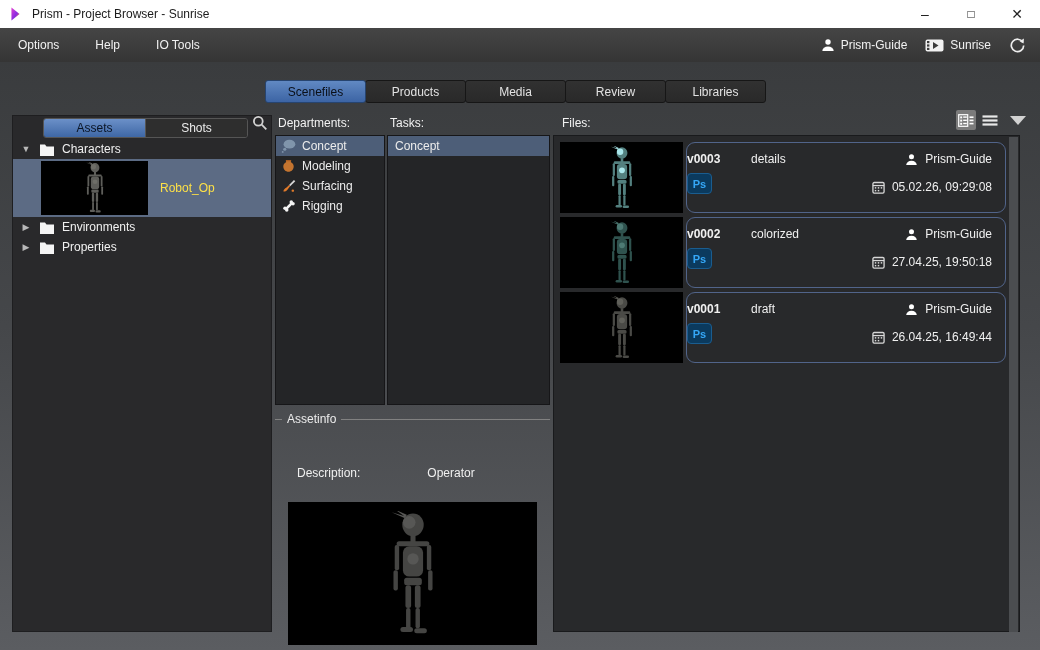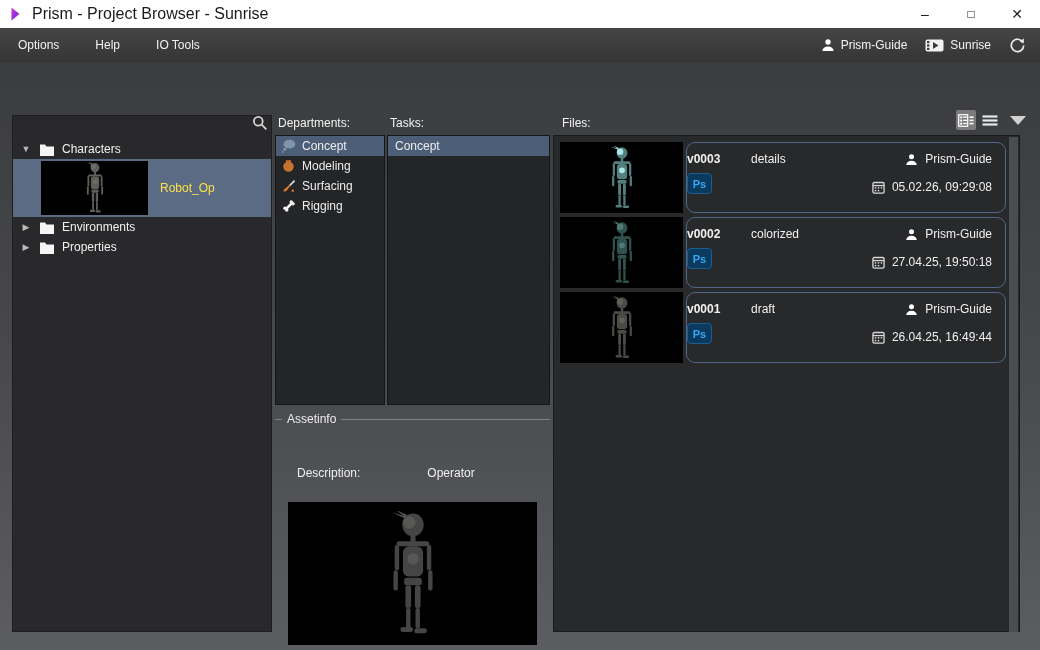--- a/index.html
+++ b/index.html
@@ -3,21 +3,21 @@
 <meta charset="utf-8">
 <style>
   * { margin:0; padding:0; box-sizing:border-box; }
   html,body { width:1040px; height:650px; }
   body { font-family:"Liberation Sans", sans-serif; font-size:12px; color:#f0f0f0; background:#555; overflow:hidden; }
   .window { position:relative; width:1040px; height:650px; }
 
   
   .titlebar { position:absolute; left:0; top:0; width:1040px; height:28px; background:#ffffff; color:#1b1b1b; display:flex; align-items:center; }
   .titlebar .logo { margin:0 10px 0 9px; display:flex; }
-  .titlebar .title { font-size:16px; color:#1b1b1b; }
+  .titlebar .title { font-size:12px; color:#1b1b1b; }
   .win-controls { position:absolute; right:0; top:0; height:28px; display:flex; }
   .win-btn { width:46px; height:28px; display:flex; align-items:center; justify-content:center; font-size:14px; color:#222; cursor:default; }
 
   
   .menubar { position:absolute; left:0; top:28px; width:1040px; height:34px; background:linear-gradient(180deg,#454545,#353535); display:flex; align-items:center; }
   .menu-item { padding:0 18px; height:34px; display:flex; align-items:center; color:#f2f2f2; }
   .menubar-right { margin-left:auto; display:flex; align-items:center; gap:18px; padding-right:14px; }
   .mb-chip { display:flex; align-items:center; gap:6px; color:#f2f2f2; }
 
   
@@ -163,22 +163,33 @@
         <svg width="17" height="17" viewBox="0 0 17 17">
           <path d="M13.8 5.2 A6.2 6.2 0 1 0 14.7 8.5" fill="none" stroke="#ededed" stroke-width="1.7"></path>
           <polygon points="14.9,1.4 14.6,6.4 10.6,4.3" fill="#ededed"></polygon>
         </svg>
       </span>
     </div>
   </div>
 
   <div class="content">
 
+    <div class="main-tabs">
+      <div class="main-tab selected">Scenefiles</div>
+      <div class="main-tab">Products</div>
+      <div class="main-tab">Media</div>
+      <div class="main-tab">Review</div>
+      <div class="main-tab">Libraries</div>
+    </div>
 
     <div class="left-panel">
+      <div class="seg-tabs">
+        <div class="seg-tab selected">Assets</div>
+        <div class="seg-tab">Shots</div>
+      </div>
       <div class="tree">
         <div class="tree-row">
           <span class="caret">▼</span>
           <span class="ficon">
             <svg width="16" height="13" viewBox="0 0 16 13">
                 <path d="M1 1.5 h5 l1.5 2 H15 v9.5 H1 Z" fill="#f5f5f5"></path>
               </svg>
           </span>
           <span>Characters</span>
         </div>

